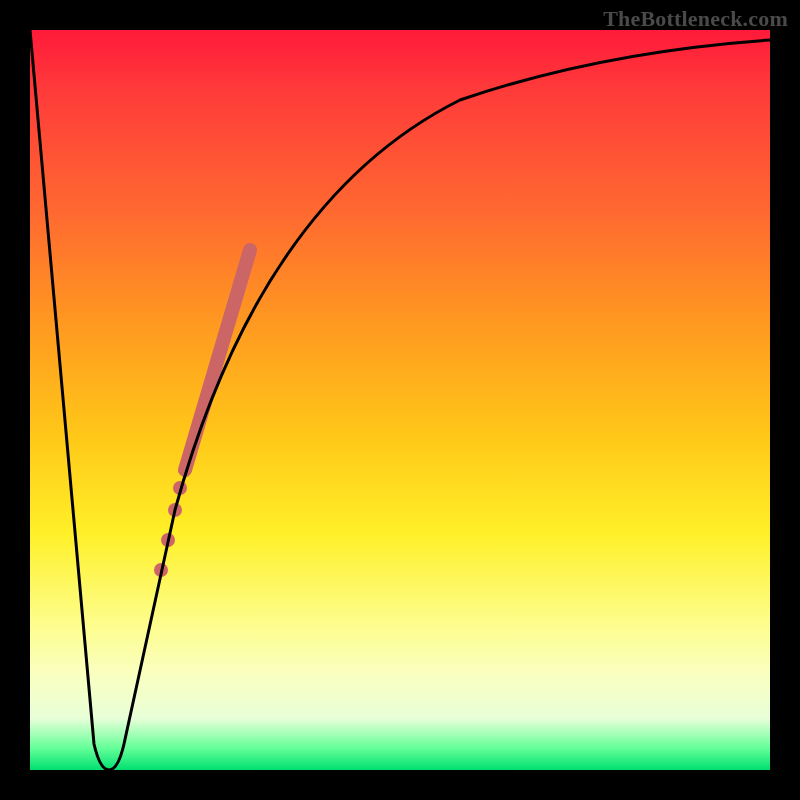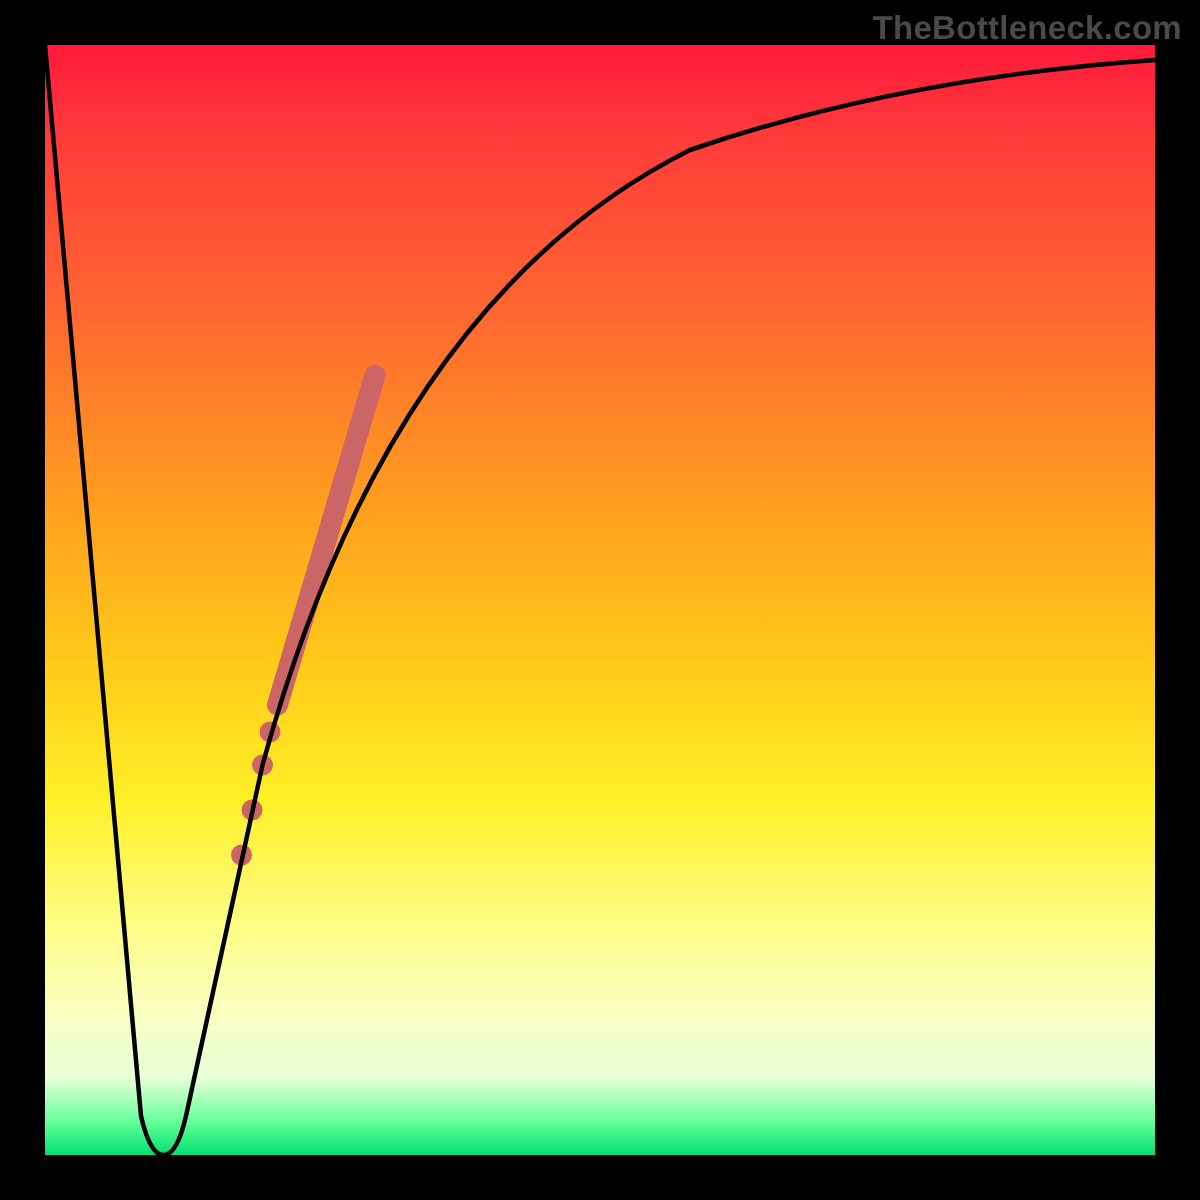--- a/index.html
+++ b/index.html
@@ -40,20 +40,21 @@
   }
   .watermark {
     position: absolute;
     top: 6px;
     right: 12px;
     color: #4a4a4a;
     font-size: 22px;
     font-weight: 600;
     letter-spacing: 0.2px;
     user-select: none;
+    font-family: Liberation Serif, serif;
   }
   svg.curve {
     position: absolute;
     left: 0;
     top: 0;
   }
 </style>
 </head>
 <body>
 

